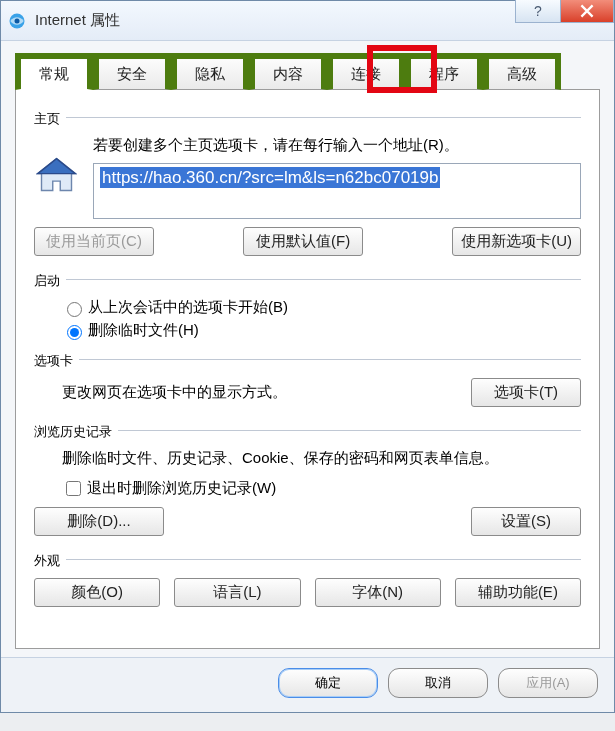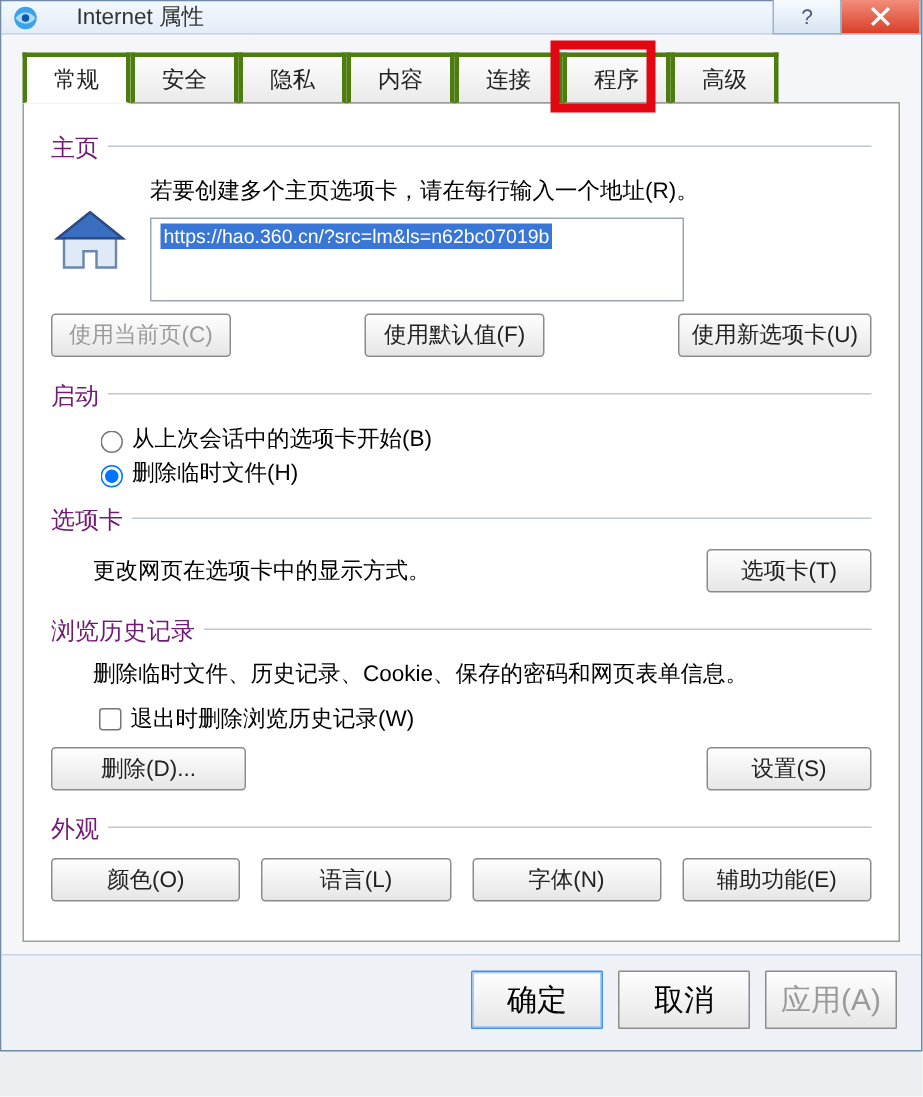--- a/index.html
+++ b/index.html
@@ -12,28 +12,27 @@
     background: #eceef1;
     overflow: hidden;
   }
   .window {
     width: 615px;
     background: linear-gradient(to bottom, #e9f0f8 0%, #dfe8f3 100%);
     border: 1px solid #6f8aa8;
     position: relative;
   }
   .titlebar {
-    height: 22px;
+    height: 40px;
     display: flex;
     align-items: center;
     padding: 0 6px;
     background: linear-gradient(to bottom, #f3f8fe 0%, #e4ecf7 100%);
     border-bottom: 1px solid #c6d2e2;
     position: relative;
-    gap: 16px;
   }
   .titlebar .ie-icon {
     width: 20px; height: 20px;
   }
   .titlebar .title {
     margin-left: 8px;
     color: #333;
   }
   .win-buttons {
     position: absolute;
@@ -60,21 +59,21 @@
     padding: 12px 14px 8px 14px;
     background: #f4f6f9;
   }
   .tabs {
     display: flex;
     position: relative;
     margin-bottom: -1px;
   }
   .tab {
     padding: 6px 18px 5px 18px;
-    border: 3px solid #4d7c0f;
+    border: 6px solid #4d7c0f;
     background: linear-gradient(to bottom,#fcfcfc,#eaeaea);
     border-bottom: 1px solid #9c9c9c;
     font-size: 15px;
     color: #222;
     margin-right: 0px;
     cursor: default;
     position: relative;
   }
   .tab.active {
     background: #ffffff;
@@ -86,22 +85,22 @@
     border: 6px solid #e30613;
     pointer-events: none;
   }
   .panel {
     border: 1px solid #9c9c9c;
     background: #ffffff;
     padding: 14px 18px 18px 18px;
     min-height: 560px;
   }
   .section-title {
-    color: #701a75;
-    font-size: 16px;
+    color: #000000;
+    font-size: 13px;
     margin: 6px 0 2px 0;
   }
   .section-rule {
     display: flex;
     align-items: center;
     margin-bottom: 6px;
   }
   .section-rule .line {
     flex: 1;
     height: 1px;
@@ -115,26 +114,26 @@
   .house-icon {
     width: 52px; height: 52px;
     margin-right: 14px;
     margin-top: 2px;
   }
   .home-desc {
     font-size: 15px;
     margin-bottom: 8px;
   }
   .url-box {
-    width: 356px;
+    width: 488px;
     height: 56px;
     border: 1px solid #9aa7b8;
     background: #fff;
     padding: 4px 6px;
-    font-size: 13px;
+    font-size: 17px;
     overflow-y: scroll;
     white-space: nowrap;
   }
   .url-sel {
     background: #3a76d6;
     color: #fff;
     padding: 1px 2px;
   }
   .btn-row {
     display: flex;
@@ -181,26 +180,26 @@
   .footer {
     border-top: 1px solid #c6d2e2;
     padding: 10px 16px 14px 16px;
     display: flex;
     justify-content: flex-end;
     gap: 10px;
     background: #eef2f7;
   }
   button.f {
     font-family: inherit;
-    font-size: 20px;
+    font-size: 13px;
     padding: 5px 0;
-    width: 88px;
+    width: 100px;
     border: 1px solid #8b8b8b;
     background: linear-gradient(to bottom,#fefefe,#e6e6e6);
-    border-radius: 1px;
+    border-radius: 11px;
   }
   button.f.default {
     border: 1px solid #4a8de8;
     box-shadow: 0 0 0 1px #a7cdf7 inset;
   }
   button.f:disabled { color: #9a9a9a; }
   .four-btn {
     display: flex;
     gap: 14px;
     margin-left: 0;

